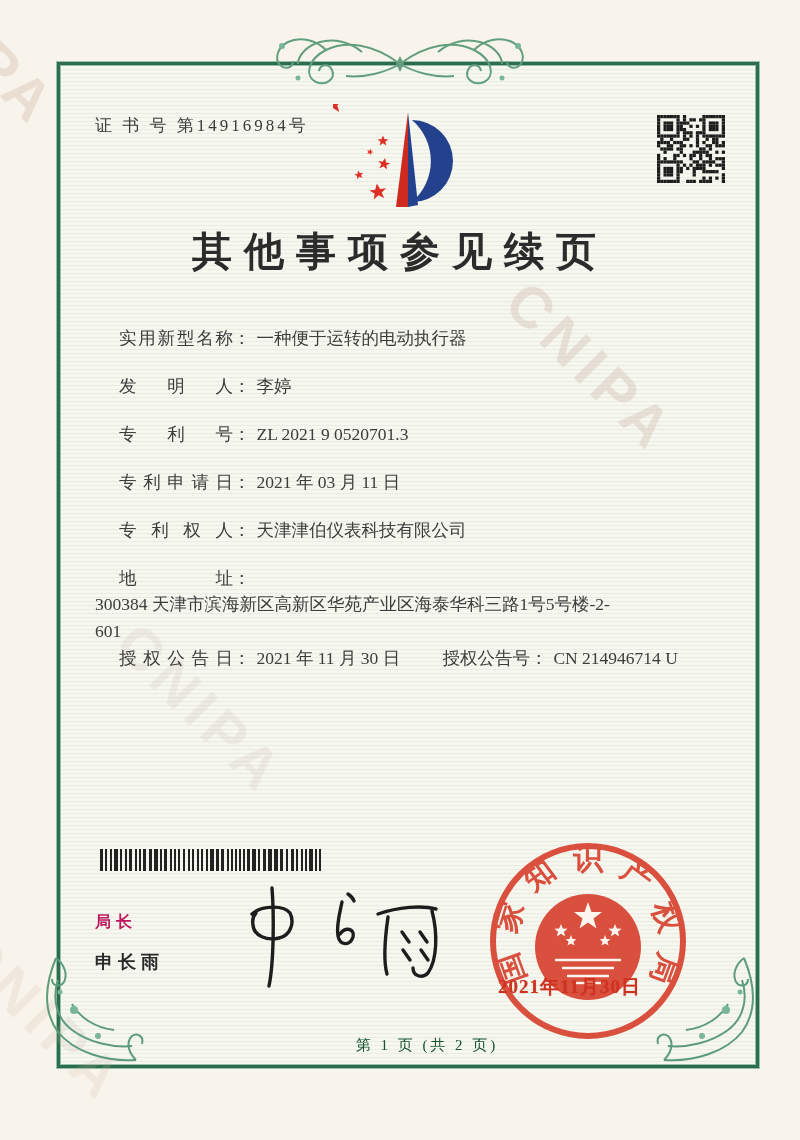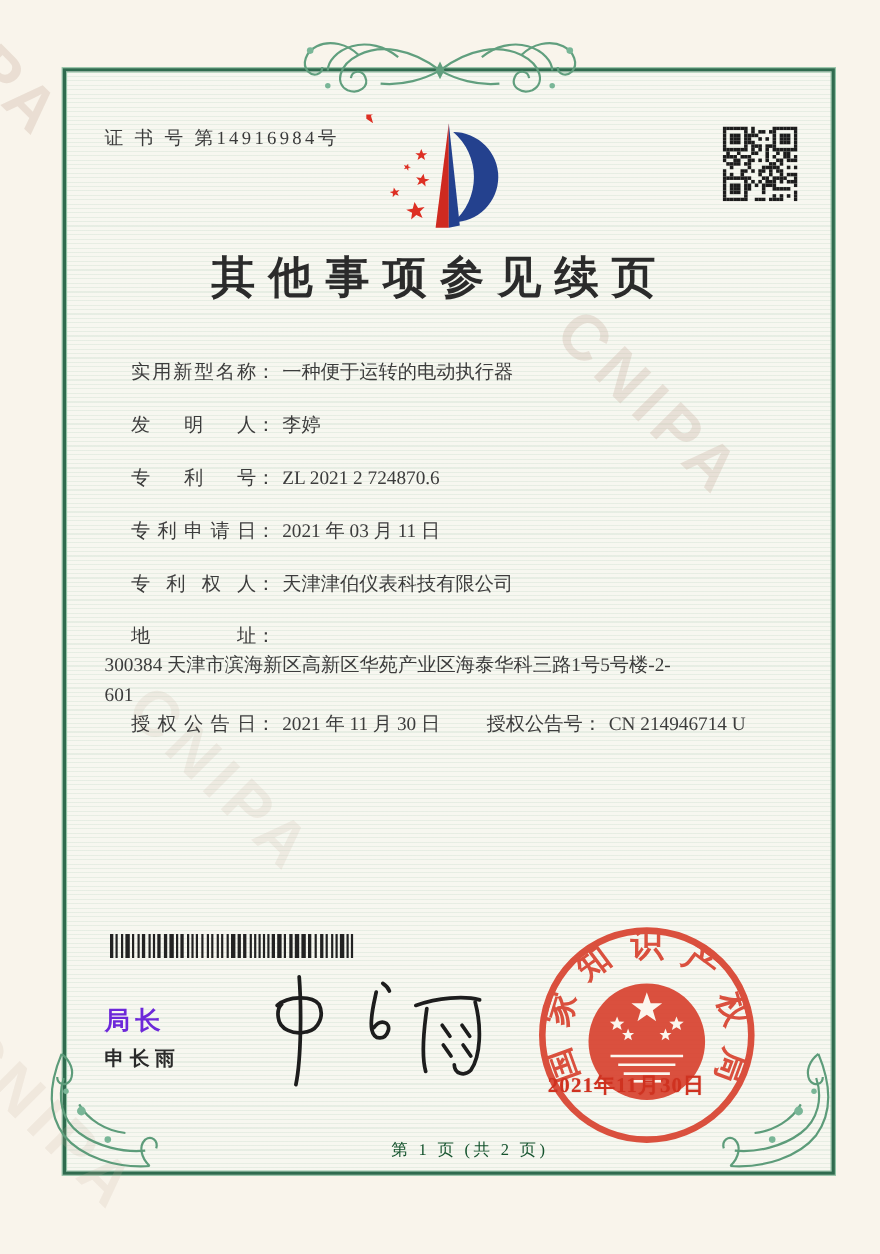--- a/index.html
+++ b/index.html
@@ -24,21 +24,21 @@
   .row.address{margin-bottom:0;white-space:normal;}
   .flabel{display:inline-block;width:114px;text-align:justify;text-align-last:justify;margin-left:24px;}
   .fcolon{margin-right:6px;}
   .faddr-val{display:inline-block;width:540px;vertical-align:top;line-height:27px;}
   .pair1{display:inline-block;width:343px;}
   .paras{position:absolute;left:95px;top:650px;width:628px;font-size:17px;line-height:28px;
          color:#3b3b3b;text-align:justify;}
   .paras p{margin:0;text-indent:2em;}
   .barcode{position:absolute;left:100px;top:849px;width:226px;height:22px;}
   .sig-title{position:absolute;left:95px;top:912px;font-family:"Liberation Sans",sans-serif;
-             font-size:23px;font-weight:bold;letter-spacing:5px;color:#6d28d9;}
+             font-size:16px;font-weight:bold;letter-spacing:5px;color:#be185d;}
   .sig-name{position:absolute;left:95px;top:950px;font-family:Liberation Sans, sans-serif;
             font-size:18px;font-weight:bold;letter-spacing:5px;color:#2a2a2a;}
   .signature{position:absolute;left:230px;top:880px;}
   .seal{position:absolute;left:487px;top:840px;}
   .seal-date{position:absolute;left:498px;top:974px;width:190px;
              font-size:19px;font-weight:bold;color:#cf3220;letter-spacing:1px;
              text-shadow:0 0 1px rgba(207,50,32,.55);}
   .pagenum{position:absolute;left:0;top:1036px;width:800px;text-align:center;
            font-size:15px;letter-spacing:3px;color:#14532d;margin-left:27px;}
   .note{position:absolute;left:0;top:1083px;width:800px;text-align:center;
@@ -353,21 +353,21 @@
   <div class="title">其他事项参见续页</div>
 
   <div class="fields">
     <div class="row">
       <span class="flabel">实用新型名称</span><span class="fcolon">：</span><span>一种便于运转的电动执行器</span>
     </div>
     <div class="row">
       <span class="flabel">发明人</span><span class="fcolon">：</span><span>李婷</span>
     </div>
     <div class="row">
-      <span class="flabel">专利号</span><span class="fcolon">：</span><span>ZL 2021 2 724870.6</span>
+      <span class="flabel">专利号</span><span class="fcolon">：</span><span>ZL 2021 9 0520701.3</span>
     </div>
     <div class="row">
       <span class="flabel">专利申请日</span><span class="fcolon">：</span><span>2021 年 03 月 11 日</span>
     </div>
     <div class="row">
       <span class="flabel">专利权人</span><span class="fcolon">：</span><span>天津津伯仪表科技有限公司</span>
     </div>
     <div class="row address">
       <span class="flabel">地址</span><span class="fcolon">：</span><span class="faddr-val">300384 天津市滨海新区高新区华苑产业区海泰华科三路1号5号楼-2-601</span>
     </div>

